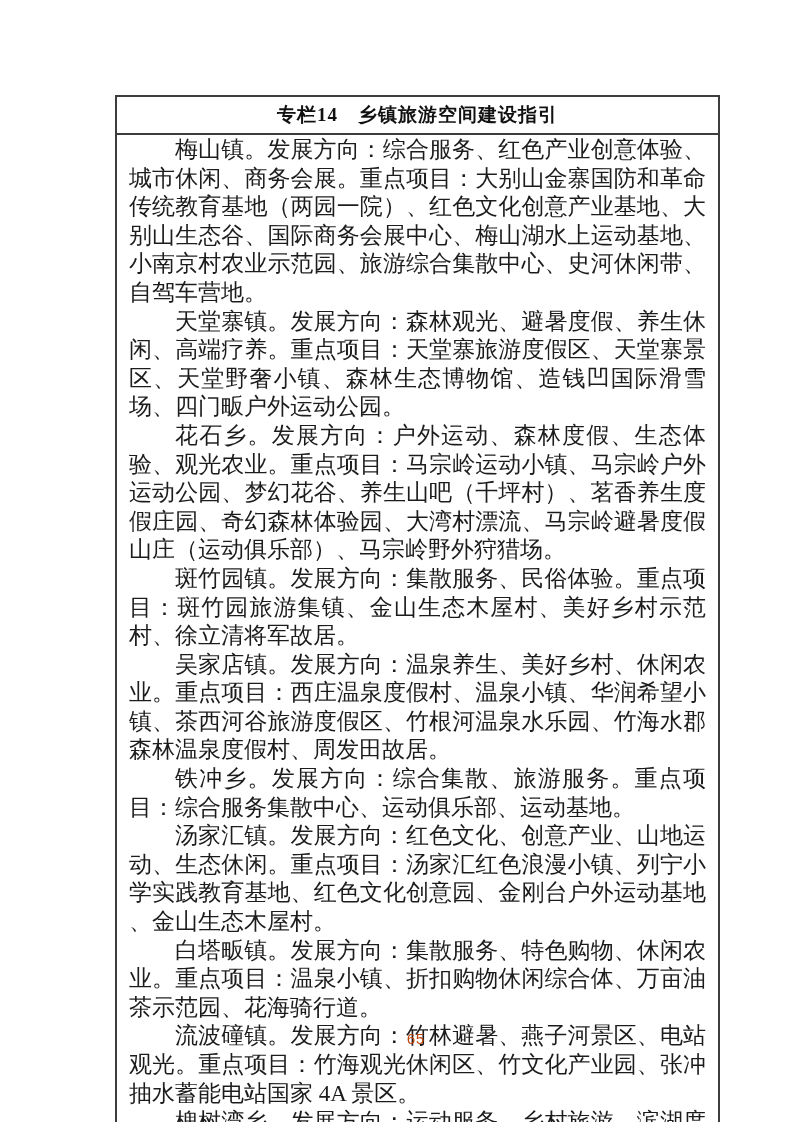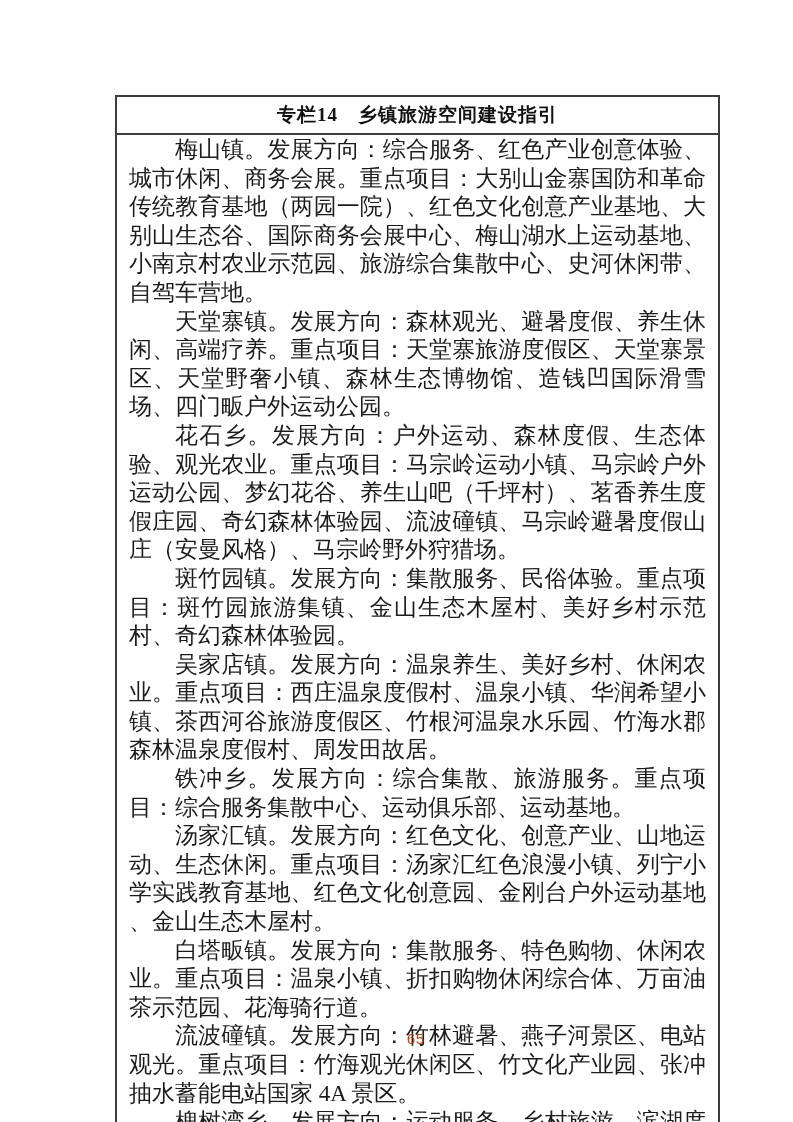--- a/index.html
+++ b/index.html
@@ -64,22 +64,22 @@
 </head>
 <body>
 
 <div class="page">
 
   <div class="guideline-box">
     <div class="box-title">专栏14　乡镇旅游空间建设指引</div>
     <div class="box-body">
       <p>梅山镇。发展方向：综合服务、红色产业创意体验、城市休闲、商务会展。重点项目：大别山金寨国防和革命传统教育基地（两园一院）、红色文化创意产业基地、大别山生态谷、国际商务会展中心、梅山湖水上运动基地、小南京村农业示范园、旅游综合集散中心、史河休闲带、自驾车营地。</p>
       <p>天堂寨镇。发展方向：森林观光、避暑度假、养生休闲、高端疗养。重点项目：天堂寨旅游度假区、天堂寨景区、天堂野奢小镇、森林生态博物馆、造钱凹国际滑雪场、四门畈户外运动公园。</p>
-      <p>花石乡。发展方向：户外运动、森林度假、生态体验、观光农业。重点项目：马宗岭运动小镇、马宗岭户外运动公园、梦幻花谷、养生山吧（千坪村）、茗香养生度假庄园、奇幻森林体验园、流波䃥镇、马宗岭避暑度假山庄（安曼风格）、马宗岭野外狩猎场。</p>
-      <p>斑竹园镇。发展方向：集散服务、民俗体验。重点项目：斑竹园旅游集镇、金山生态木屋村、美好乡村示范村、奇幻森林体验园。</p>
+      <p>花石乡。发展方向：户外运动、森林度假、生态体验、观光农业。重点项目：马宗岭运动小镇、马宗岭户外运动公园、梦幻花谷、养生山吧（千坪村）、茗香养生度假庄园、奇幻森林体验园、大湾村漂流、马宗岭避暑度假山庄（运动俱乐部）、马宗岭野外狩猎场。</p>
+      <p>斑竹园镇。发展方向：集散服务、民俗体验。重点项目：斑竹园旅游集镇、金山生态木屋村、美好乡村示范村、徐立清将军故居。</p>
       <p>吴家店镇。发展方向：温泉养生、美好乡村、休闲农业。重点项目：西庄温泉度假村、温泉小镇、华润希望小镇、茶西河谷旅游度假区、竹根河温泉水乐园、竹海水郡森林温泉度假村、周发田故居。</p>
       <p>铁冲乡。发展方向：综合集散、旅游服务。重点项目：综合服务集散中心、运动俱乐部、运动基地。</p>
       <p>汤家汇镇。发展方向：红色文化、创意产业、山地运动、生态休闲。重点项目：汤家汇红色浪漫小镇、列宁小学实践教育基地、红色文化创意园、金刚台户外运动基地 、金山生态木屋村。</p>
       <p>白塔畈镇。发展方向：集散服务、特色购物、休闲农业。重点项目：温泉小镇、折扣购物休闲综合体、万亩油茶示范园、花海骑行道。</p>
       <p>流波䃥镇。发展方向：竹林避暑、燕子河景区、电站观光。重点项目：竹海观光休闲区、竹文化产业园、张冲抽水蓄能电站国家 4A 景区。</p>
       <p>槐树湾乡。发展方向：运动服务、乡村旅游、滨湖度假。重点项目：</p>
     </div>
   </div>
 
   <div class="page-number">65</div>

